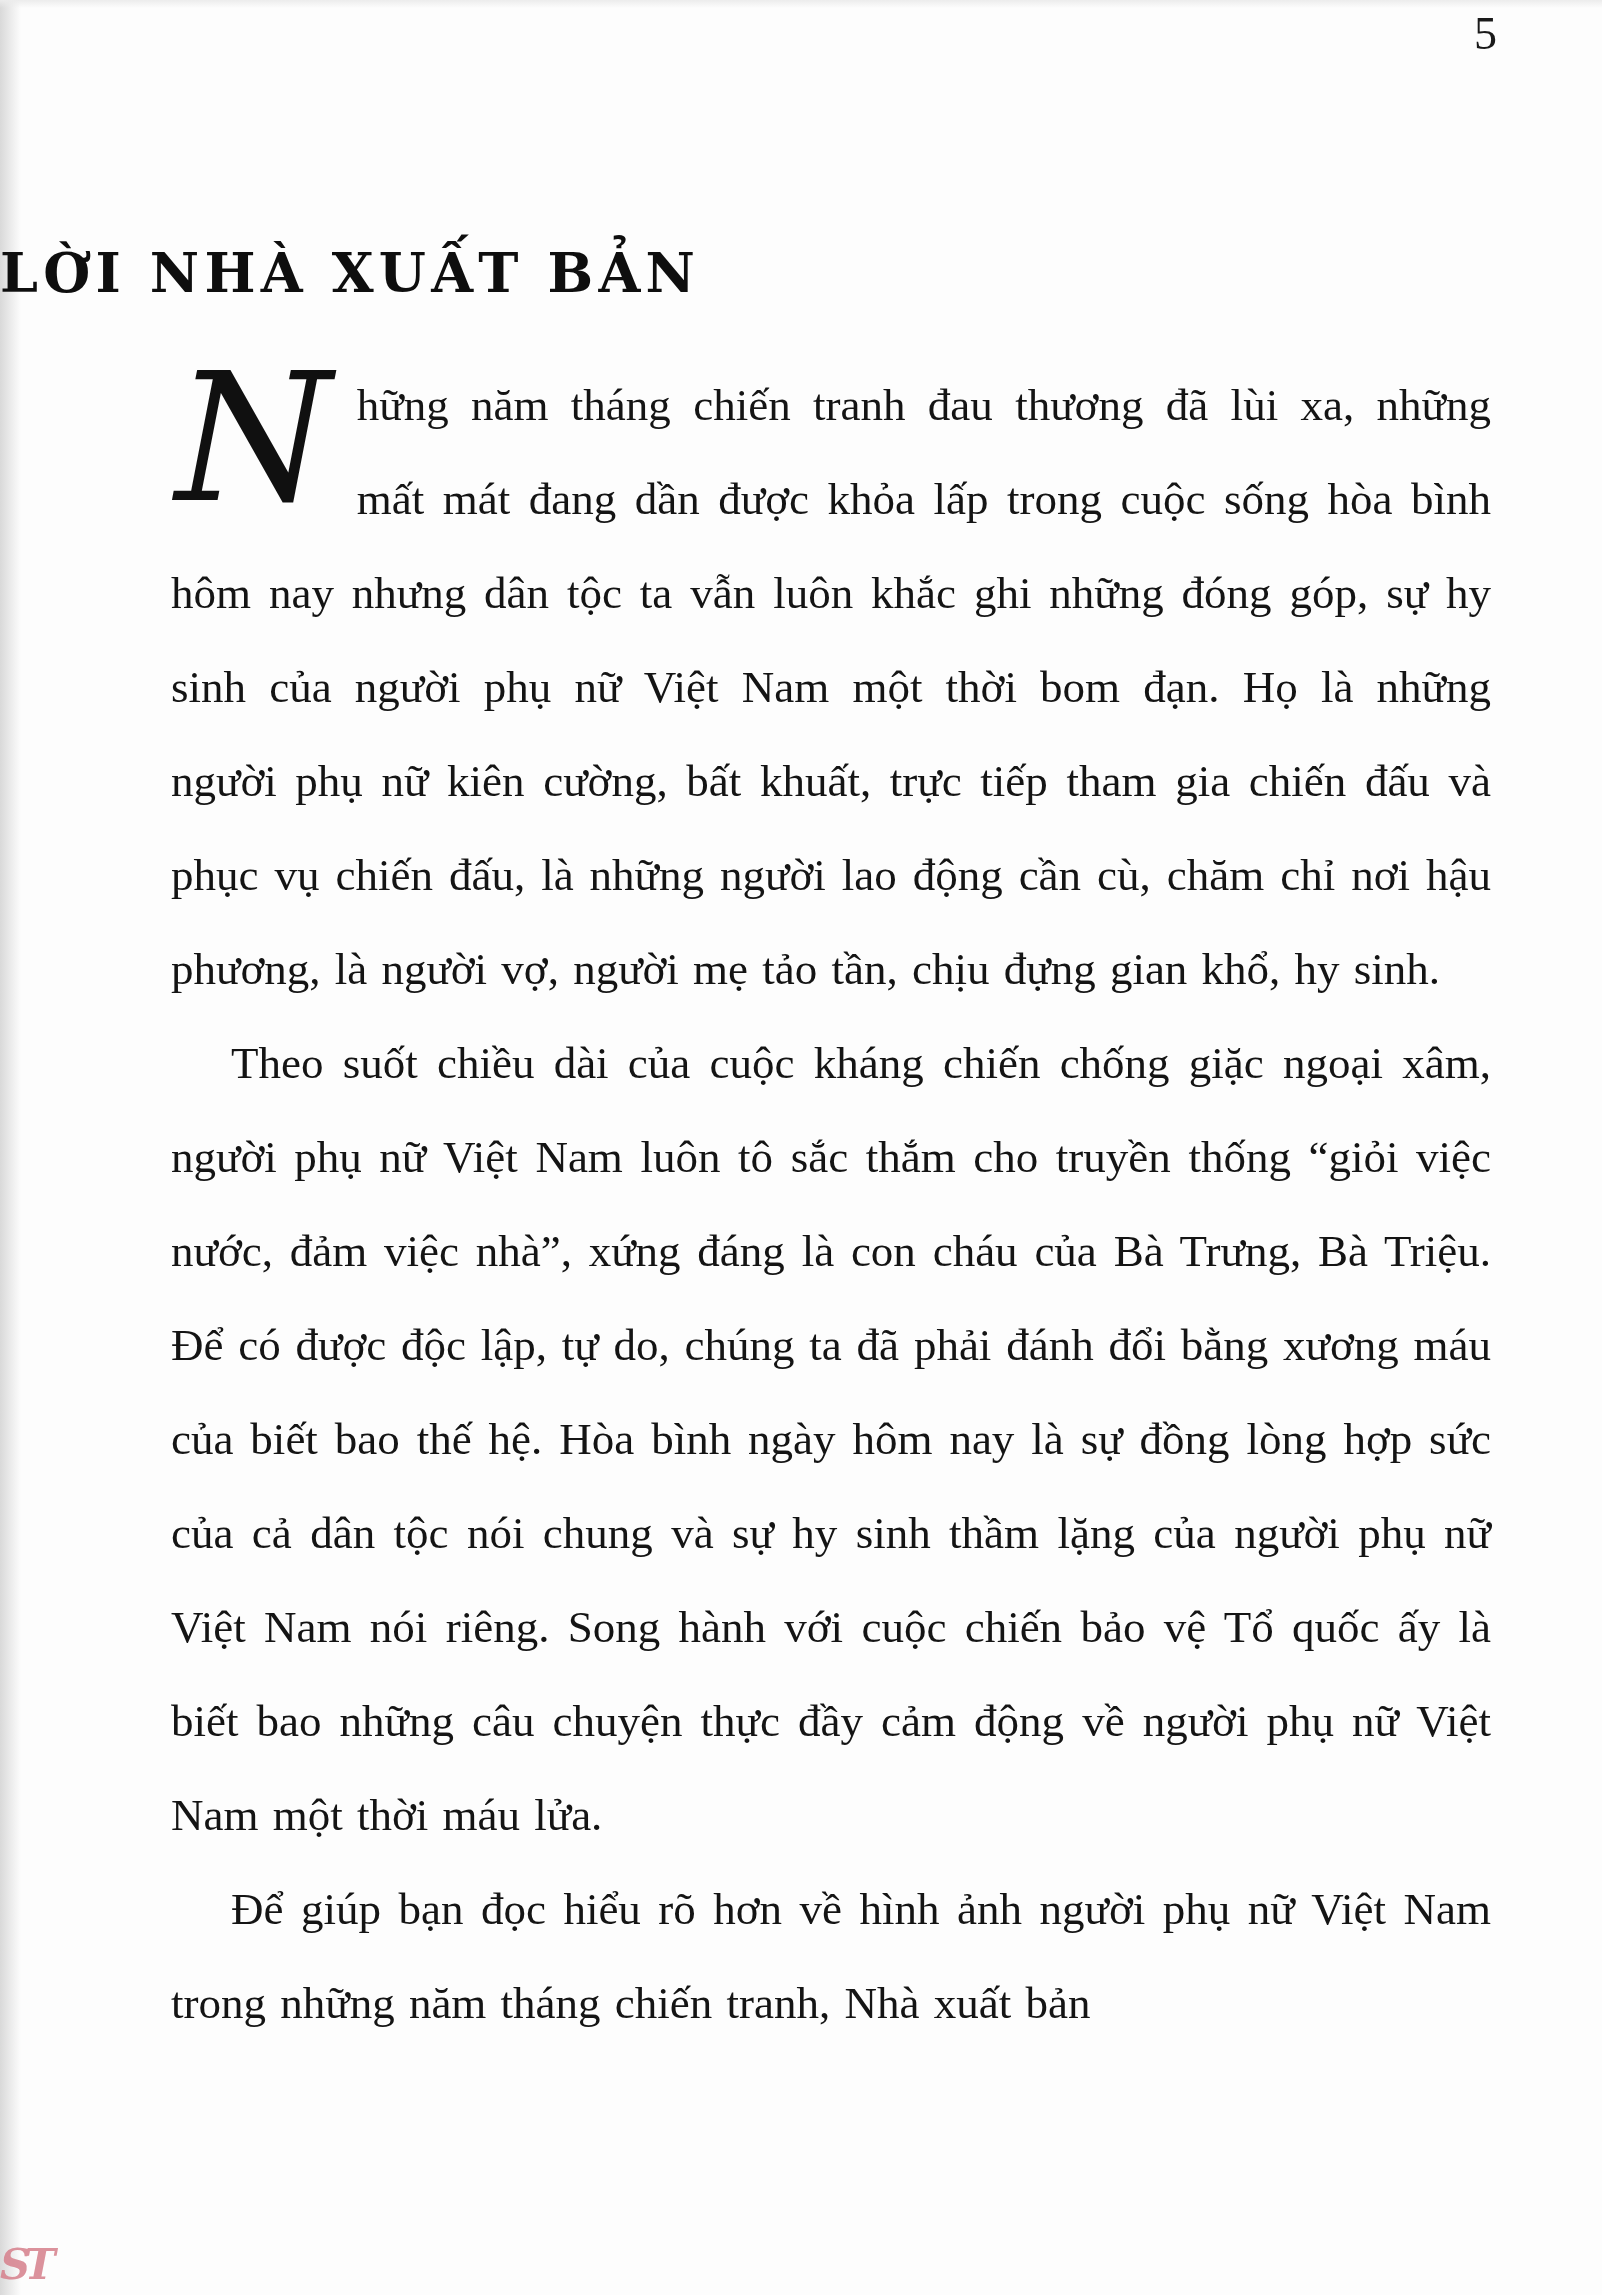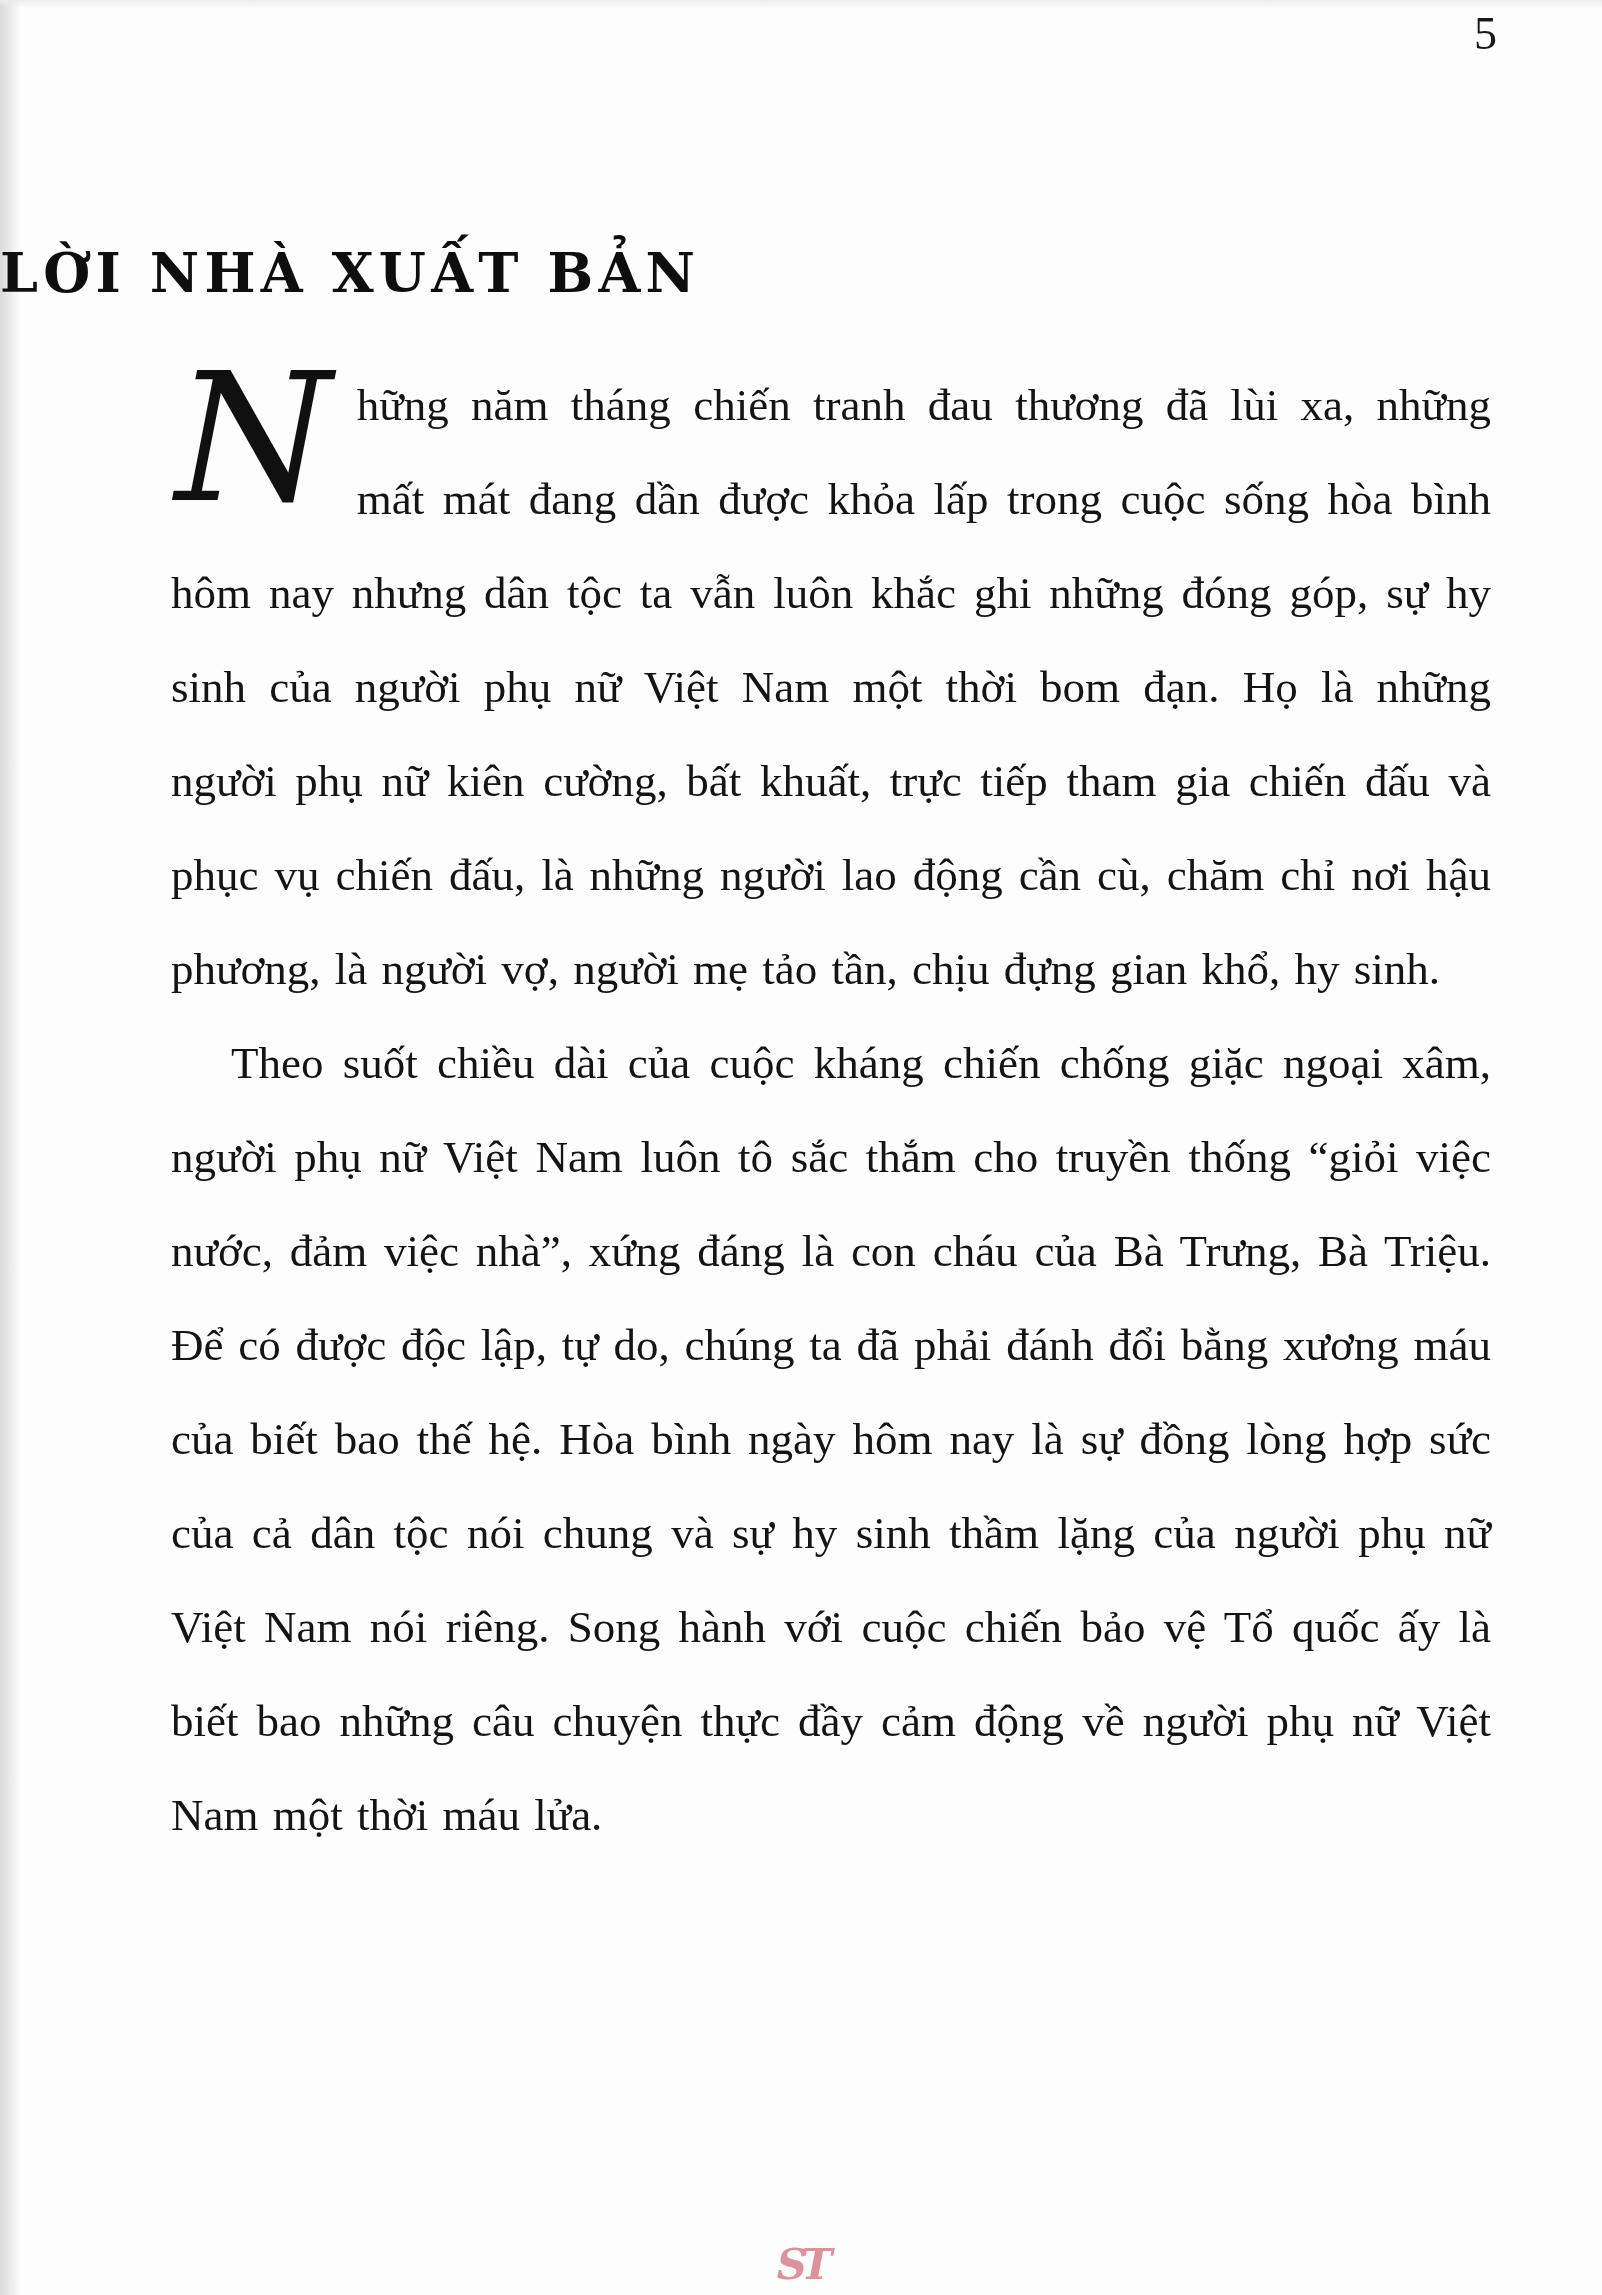--- a/index.html
+++ b/index.html
@@ -83,21 +83,20 @@
     padding-right: 25.5px;
     padding-left: 4.5px;
     color: #101010;
   }
 
   .publisher-logo {
     position: absolute;
     bottom: 6px;
     left: 0;
     width: 100%;
-    text-align: center;
     font-family: "DejaVu Serif", serif;
     font-style: italic;
     font-weight: bold;
     font-size: 42px;
     letter-spacing: -6px;
     color: #d6808c;
     opacity: 0.85;
   }
 </style>
 </head>
@@ -108,16 +107,17 @@
 
 <div class="page-number">5</div>
 
 <h1 class="chapter-title">LỜI NHÀ XUẤT BẢN</h1>
 
 <div class="content">
   <p>
     <span class="dropcap">N</span><span>hững năm tháng chiến tranh đau thương đã lùi xa, những mất mát đang dần được khỏa lấp trong cuộc sống hòa bình hôm nay nhưng dân tộc ta vẫn luôn khắc ghi những đóng góp, sự hy sinh của người phụ nữ Việt Nam một thời bom đạn. Họ là những người phụ nữ kiên cường, bất khuất, trực tiếp tham gia chiến đấu và phục vụ chiến đấu, là những người lao động cần cù, chăm chỉ nơi hậu phương, là người vợ, người mẹ tảo tần, chịu đựng gian khổ, hy sinh.</span>
   </p>
   <p class="para-indent">Theo suốt chiều dài của cuộc kháng chiến chống giặc ngoại xâm, người phụ nữ Việt Nam luôn tô sắc thắm cho truyền thống “giỏi việc nước, đảm việc nhà”, xứng đáng là con cháu của Bà Trưng, Bà Triệu. Để có được độc lập, tự do, chúng ta đã phải đánh đổi bằng xương máu của biết bao thế hệ. Hòa bình ngày hôm nay là sự đồng lòng hợp sức của cả dân tộc nói chung và sự hy sinh thầm lặng của người phụ nữ Việt Nam nói riêng. Song hành với cuộc chiến bảo vệ Tổ quốc ấy là biết bao những câu chuyện thực đầy cảm động về người phụ nữ Việt Nam một thời máu lửa.</p>
+  <p class="para-indent">Để giúp bạn đọc hiểu rõ hơn về hình ảnh người phụ nữ Việt Nam trong những năm tháng chiến tranh, Nhà xuất bản</p>
 </div>
 
 <div class="publisher-logo">ST</div>
 
 
 </body></html>

